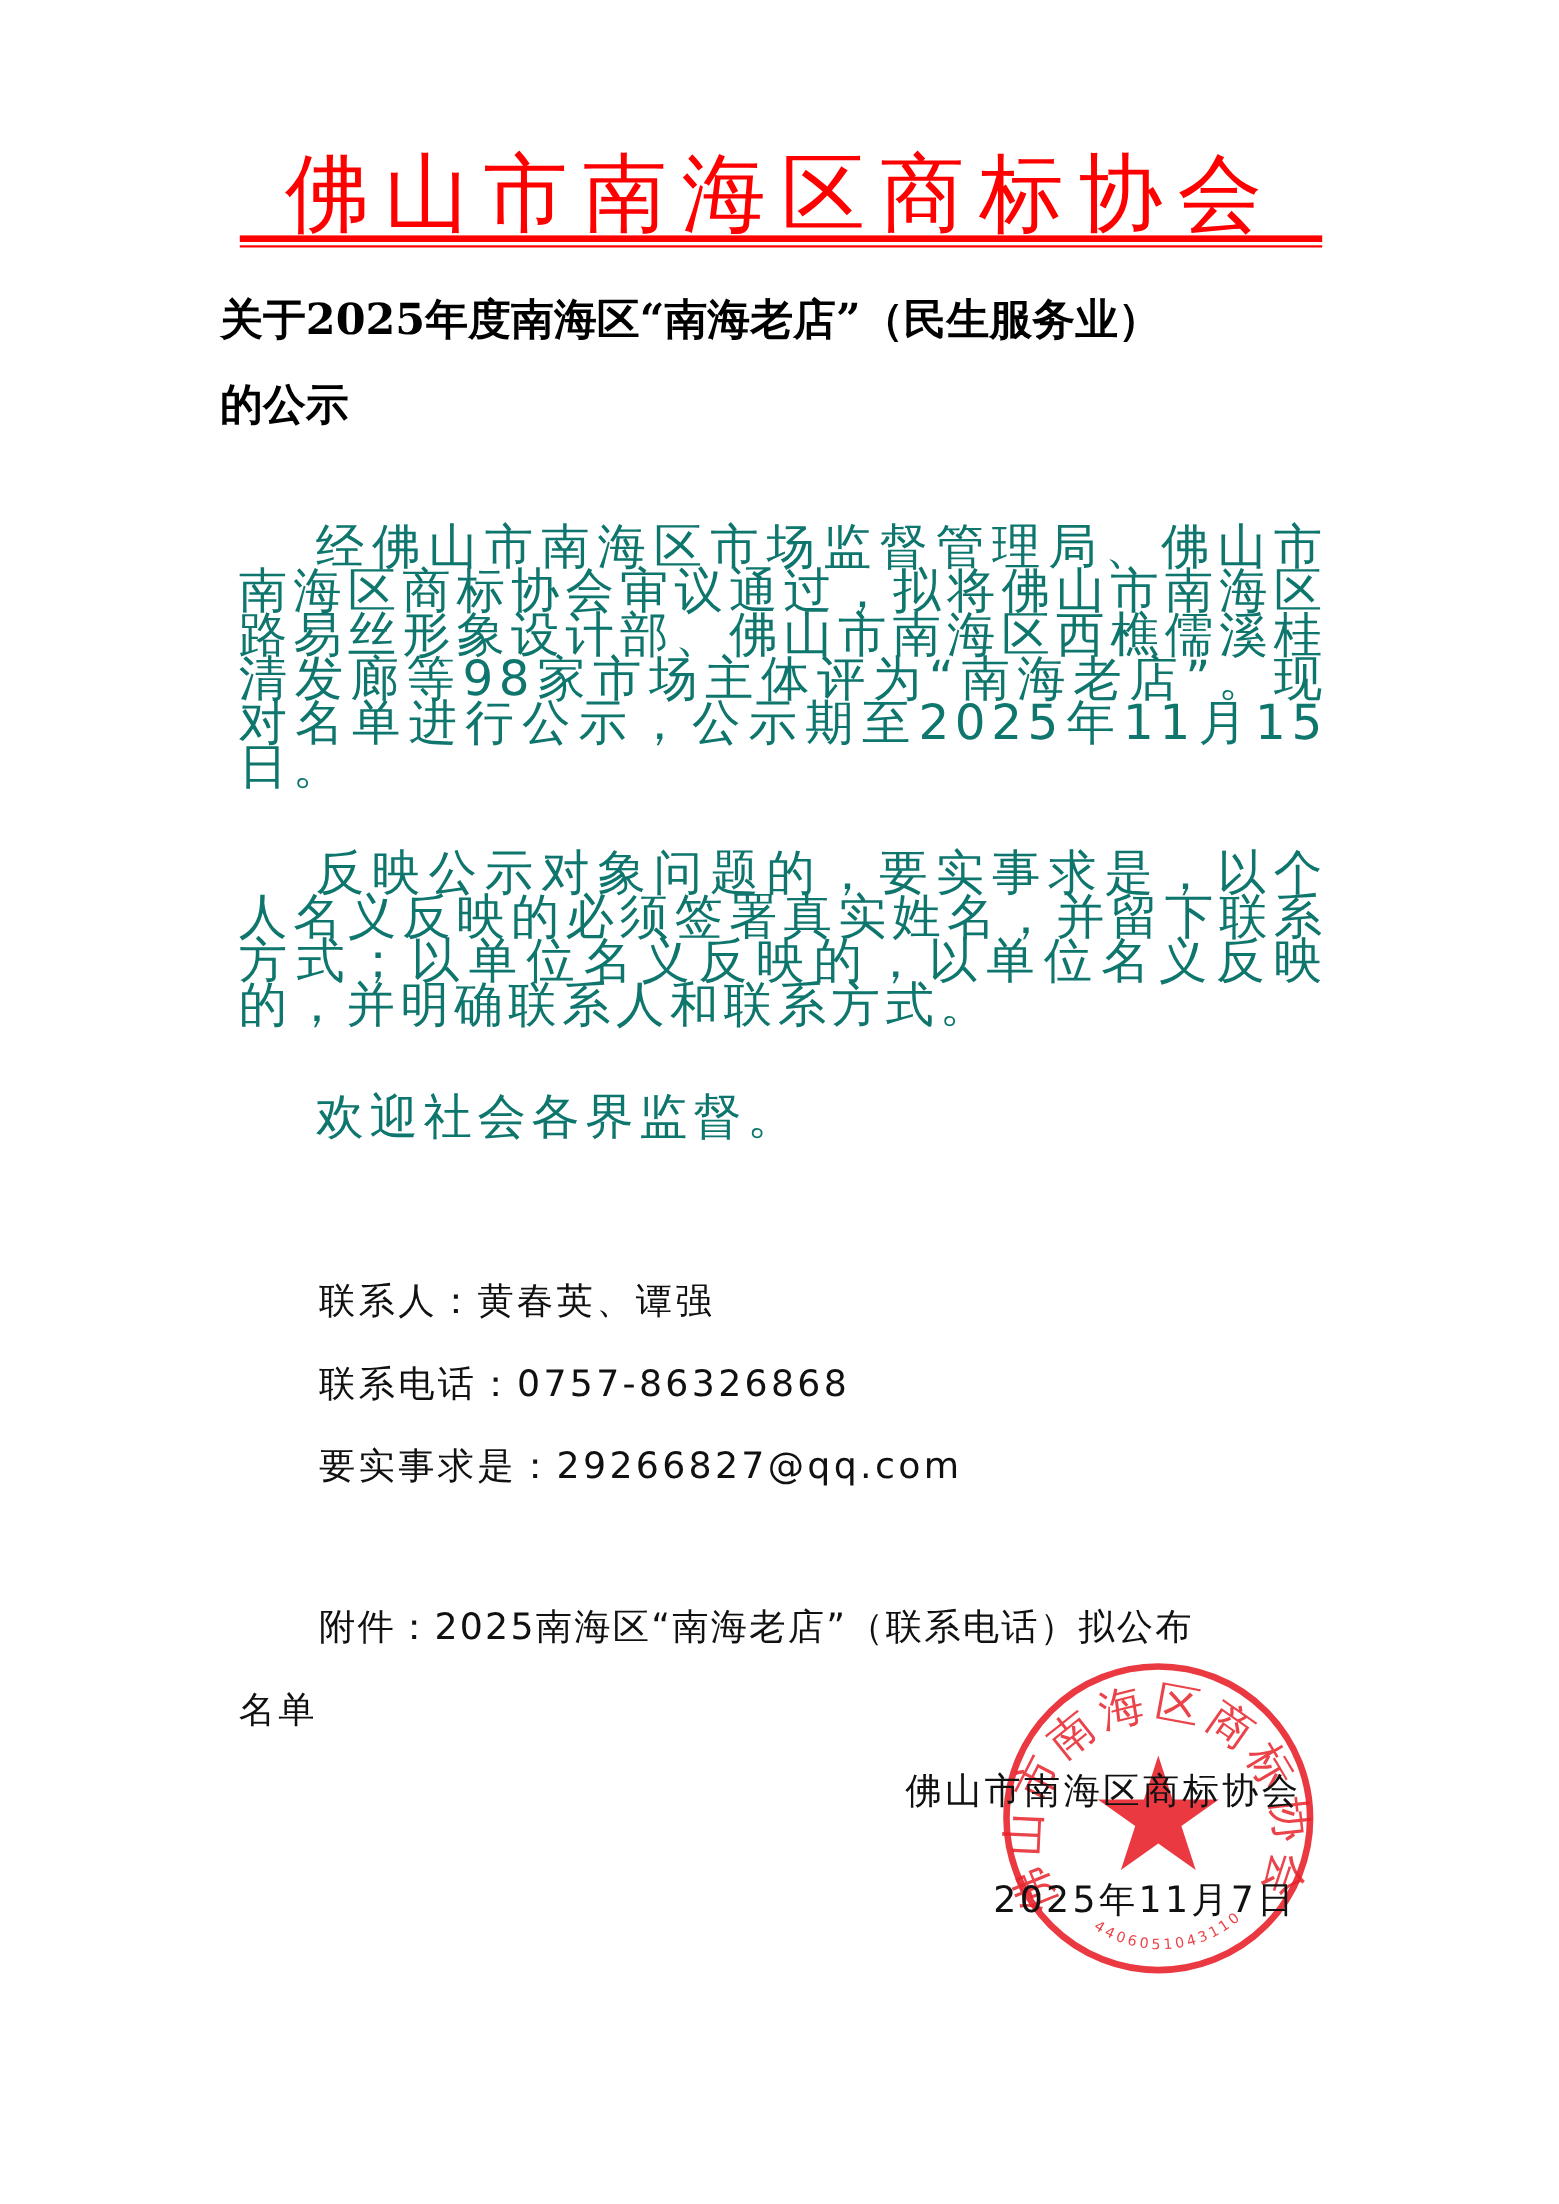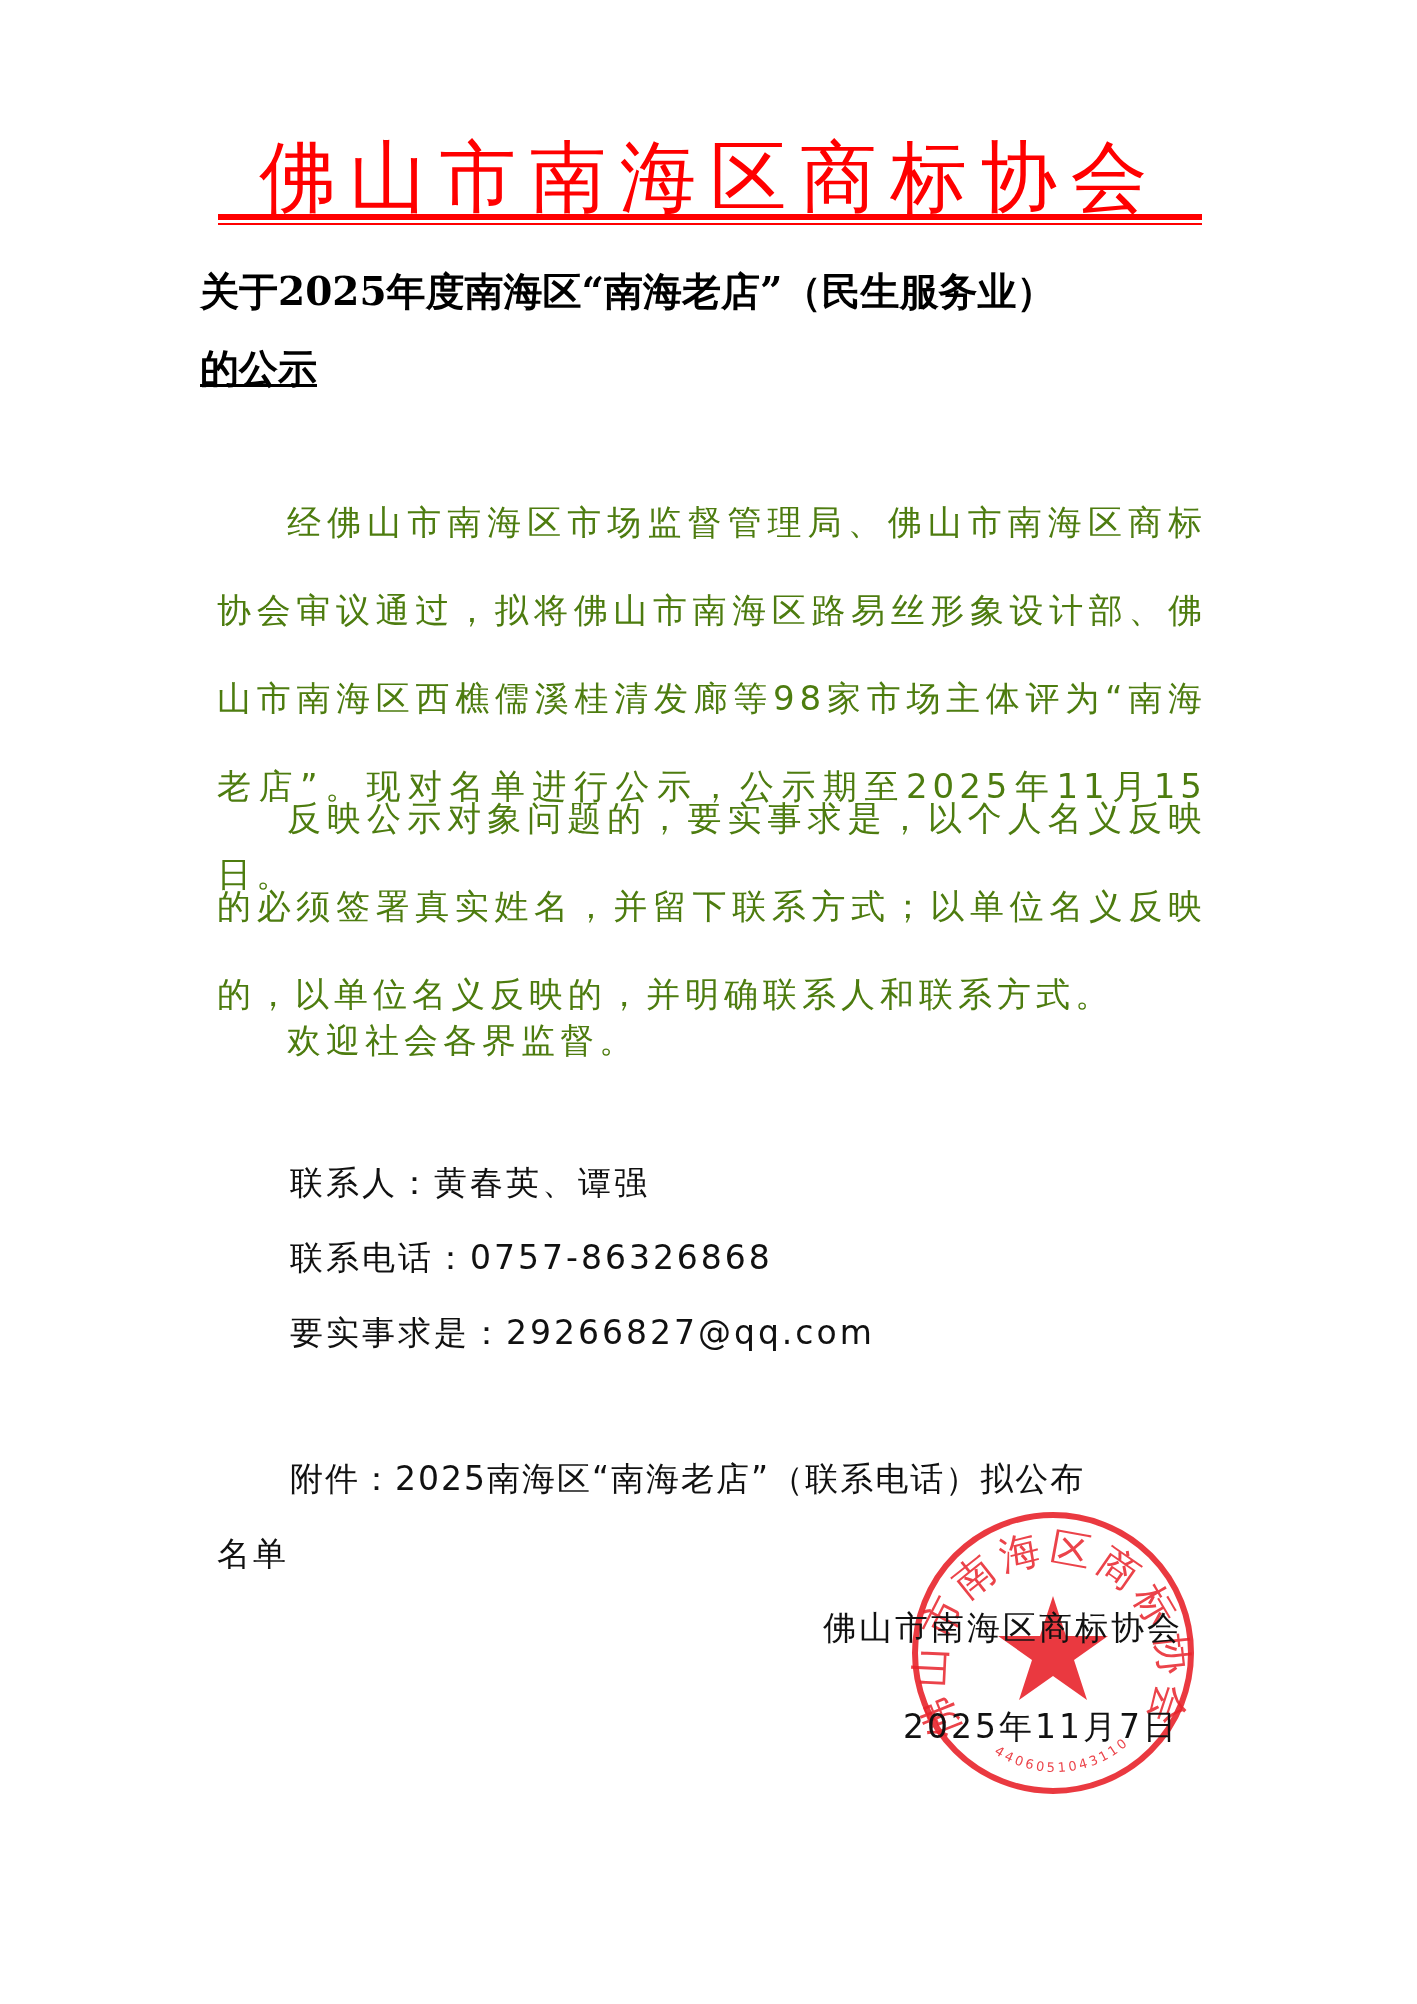--- a/index.html
+++ b/index.html
@@ -9,24 +9,24 @@
 
     .masthead { position: absolute; left: 218px; top: 132px; width: 984px; text-align: center;
                 font-family: "DejaVu Sans", sans-serif; font-size: 78px; line-height: 90px;
                 color: #ff0000; letter-spacing: 14px; font-weight: normal; transform: scaleX(0.98); }
     .rule-thick { position: absolute; left: 218px; top: 214px; width: 984px; height: 6px; background: #ff0000; }
     .rule-thin  { position: absolute; left: 218px; top: 223px; width: 984px; height: 2px; background: #ff0000; }
 
     .title { position: absolute; left: 200px; width: 1020px; text-align: left;
              font-family: "DejaVu Serif", serif; font-weight: bold; font-size: 39px; line-height: 50px; color: #000; }
     .title.l1 { top: 266px; }
-    .title.l2 { top: 343px; text-decoration: underline; }
+    .title.l2 { top: 343px; }
 
     .body-text { position: absolute; left: 217px; width: 990px; font-family: "DejaVu Sans", sans-serif;
-                 font-size: 34px; line-height: 88px; color: #4d7c0f; letter-spacing: 5px; text-align: justify; }
+                 font-size: 44px; line-height: 40px; color: #0f766e; letter-spacing: 5px; text-align: justify; }
     .para { margin: 0; text-indent: 70px; }
 
     .line { position: absolute; font-family: "DejaVu Sans", sans-serif; font-size: 33px; line-height: 40px;
             color: #111; letter-spacing: 3px; white-space: nowrap; }
 
     .seal { position: absolute; left: 908px; top: 1508px; width: 290px; height: 290px; }
   </style>
 </head>
 <body>
 

